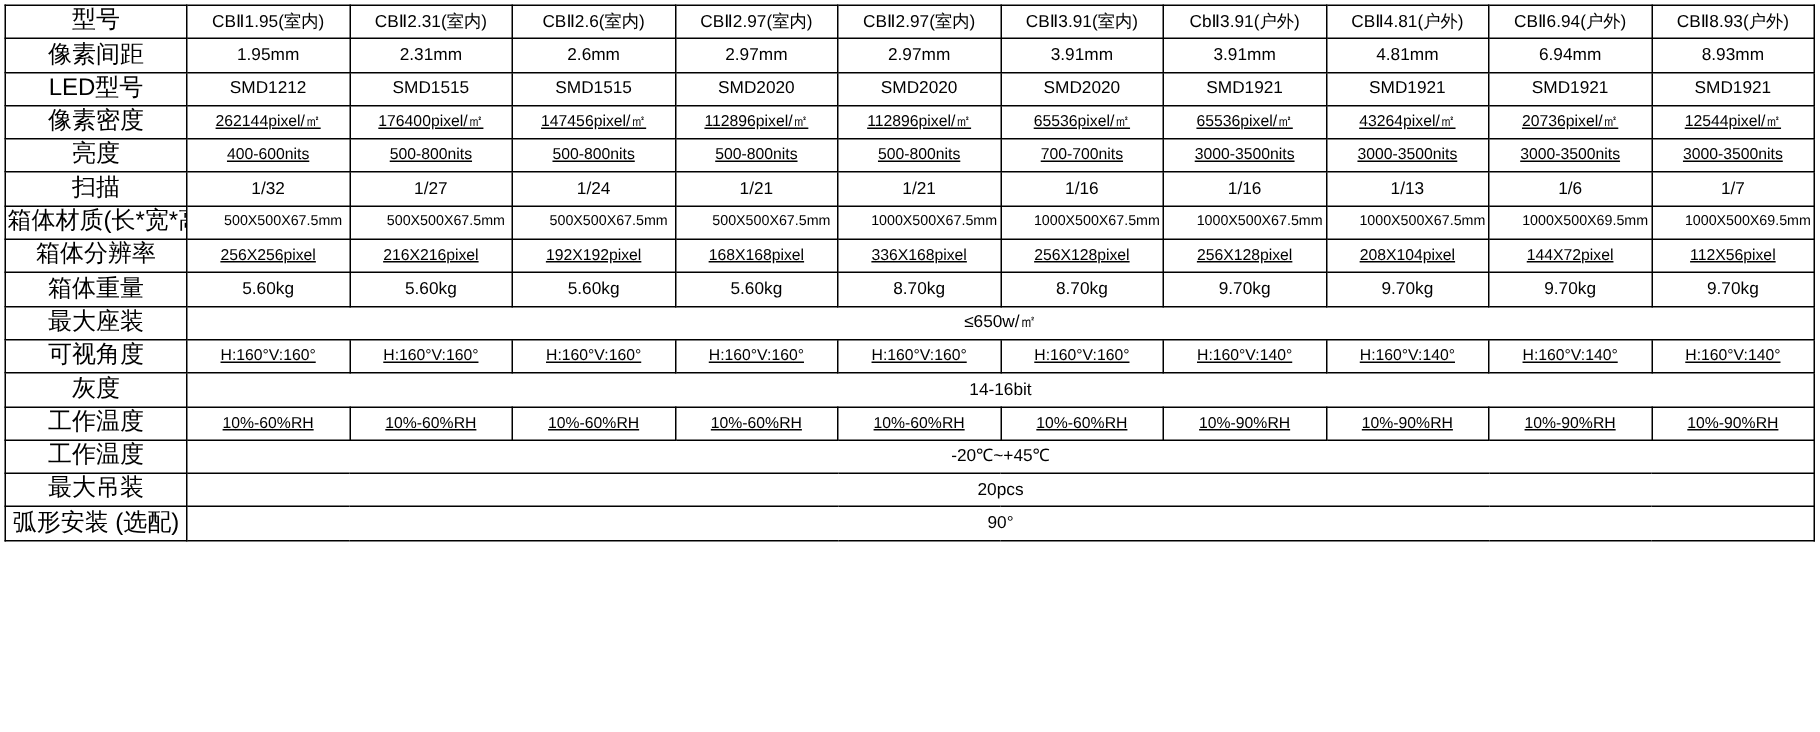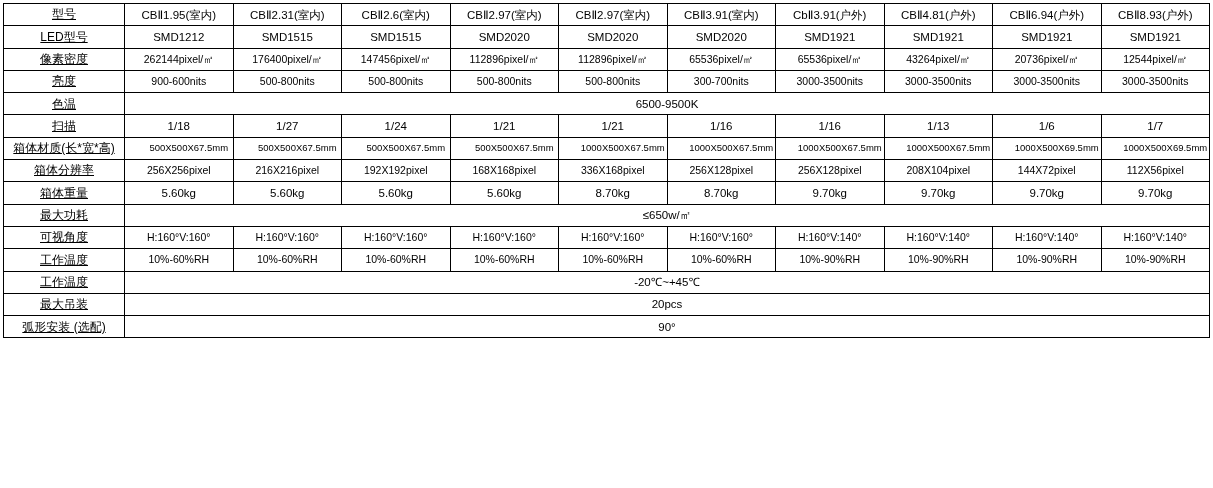--- a/index.html
+++ b/index.html
@@ -26,25 +26,25 @@
     vertical-align: middle;
     font-size: 11.5px;
     line-height: 1.05;
     height: 21.3px;
     padding: 0 1px;
     white-space: nowrap;
     overflow: hidden;
   }
   #spec-table td.label {
     width: 118px;
-    font-size: 12px;
-    text-decoration: underline;
+    font-size: 16px;
   }
   #spec-table td.small {
     font-size: 10.5px;
+    text-decoration: underline;
   }
   #spec-table td.tiny {
     font-size: 9.5px;
     padding-left: 21px;
   }
 </style>
 </head>
 <body>
 
 <table id="spec-table">
@@ -56,20 +56,33 @@
         <td class="">CBⅡ2.6(室内)</td>
         <td class="">CBⅡ2.97(室内)</td>
         <td class="">CBⅡ2.97(室内)</td>
         <td class="">CBⅡ3.91(室内)</td>
         <td class="">CbⅡ3.91(户外)</td>
         <td class="">CBⅡ4.81(户外)</td>
         <td class="">CBⅡ6.94(户外)</td>
         <td class="">CBⅡ8.93(户外)</td>
       </tr>
       <tr>
+        <td class="label">像素间距</td>
+        <td class="">1.95mm</td>
+        <td class="">2.31mm</td>
+        <td class="">2.6mm</td>
+        <td class="">2.97mm</td>
+        <td class="">2.97mm</td>
+        <td class="">3.91mm</td>
+        <td class="">3.91mm</td>
+        <td class="">4.81mm</td>
+        <td class="">6.94mm</td>
+        <td class="">8.93mm</td>
+      </tr>
+      <tr>
         <td class="label">LED型号</td>
         <td class="">SMD1212</td>
         <td class="">SMD1515</td>
         <td class="">SMD1515</td>
         <td class="">SMD2020</td>
         <td class="">SMD2020</td>
         <td class="">SMD2020</td>
         <td class="">SMD1921</td>
         <td class="">SMD1921</td>
         <td class="">SMD1921</td>
@@ -83,38 +96,34 @@
         <td class="small">112896pixel/㎡</td>
         <td class="small">112896pixel/㎡</td>
         <td class="small">65536pixel/㎡</td>
         <td class="small">65536pixel/㎡</td>
         <td class="small">43264pixel/㎡</td>
         <td class="small">20736pixel/㎡</td>
         <td class="small">12544pixel/㎡</td>
       </tr>
       <tr>
         <td class="label">亮度</td>
-        <td class="small">900-600nits</td>
-        <td class="small">500-800nits</td>
-        <td class="small">500-800nits</td>
-        <td class="small">500-800nits</td>
-        <td class="small">500-800nits</td>
-        <td class="small">300-700nits</td>
-        <td class="small">3000-3500nits</td>
-        <td class="small">3000-3500nits</td>
-        <td class="small">3000-3500nits</td>
-        <td class="small">3000-3500nits</td>
-      </tr>
-      <tr>
-        <td class="label">色温</td>
-        <td colspan="10" class="">6500-9500K</td>
+        <td class="small">400-600nits</td>
+        <td class="small">500-800nits</td>
+        <td class="small">500-800nits</td>
+        <td class="small">500-800nits</td>
+        <td class="small">500-800nits</td>
+        <td class="small">700-700nits</td>
+        <td class="small">3000-3500nits</td>
+        <td class="small">3000-3500nits</td>
+        <td class="small">3000-3500nits</td>
+        <td class="small">3000-3500nits</td>
       </tr>
       <tr>
         <td class="label">扫描</td>
-        <td class="">1/18</td>
+        <td class="">1/32</td>
         <td class="">1/27</td>
         <td class="">1/24</td>
         <td class="">1/21</td>
         <td class="">1/21</td>
         <td class="">1/16</td>
         <td class="">1/16</td>
         <td class="">1/13</td>
         <td class="">1/6</td>
         <td class="">1/7</td>
       </tr>
@@ -151,35 +160,39 @@
         <td class="">5.60kg</td>
         <td class="">5.60kg</td>
         <td class="">8.70kg</td>
         <td class="">8.70kg</td>
         <td class="">9.70kg</td>
         <td class="">9.70kg</td>
         <td class="">9.70kg</td>
         <td class="">9.70kg</td>
       </tr>
       <tr>
-        <td class="label">最大功耗</td>
+        <td class="label">最大座装</td>
         <td colspan="10" class="">≤650w/㎡</td>
       </tr>
       <tr>
         <td class="label">可视角度</td>
         <td class="small">H:160°V:160°</td>
         <td class="small">H:160°V:160°</td>
         <td class="small">H:160°V:160°</td>
         <td class="small">H:160°V:160°</td>
         <td class="small">H:160°V:160°</td>
         <td class="small">H:160°V:160°</td>
         <td class="small">H:160°V:140°</td>
         <td class="small">H:160°V:140°</td>
         <td class="small">H:160°V:140°</td>
         <td class="small">H:160°V:140°</td>
+      </tr>
+      <tr>
+        <td class="label">灰度</td>
+        <td colspan="10" class="">14-16bit</td>
       </tr>
       <tr>
         <td class="label">工作温度</td>
         <td class="small">10%-60%RH</td>
         <td class="small">10%-60%RH</td>
         <td class="small">10%-60%RH</td>
         <td class="small">10%-60%RH</td>
         <td class="small">10%-60%RH</td>
         <td class="small">10%-60%RH</td>
         <td class="small">10%-90%RH</td>

